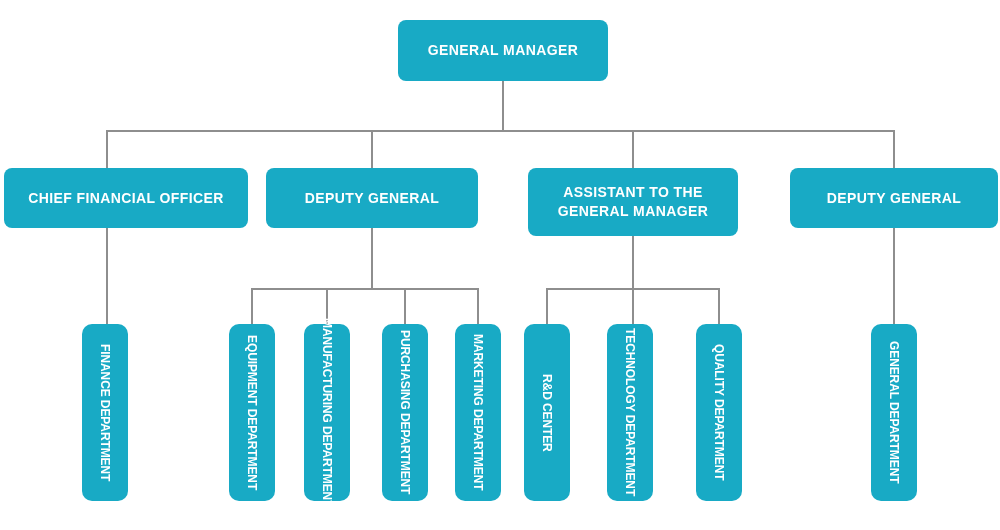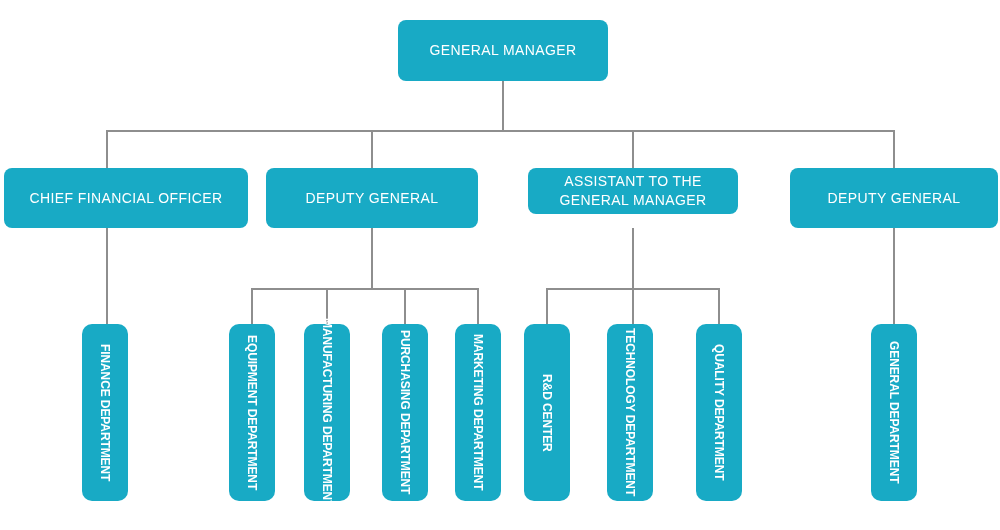--- a/index.html
+++ b/index.html
@@ -27,34 +27,34 @@
   .node {
     position: absolute;
     background: var(--box-fill, #18aac5);
     color: var(--box-text, #ffffff);
     border-radius: 8px;
     display: flex;
     flex-direction: column;
     align-items: center;
     justify-content: center;
     text-align: center;
-    font-weight: normal;
+    font-weight: bold;
     font-size: 14px;
     line-height: 19px;
     letter-spacing: 0.4px;
     text-transform: uppercase;
   }
   .node .line { display: block; white-space: nowrap; }
   .node .line:empty { display: none; }
 
   
   .root-box   { left: 398px; top: 20px;  width: 210px; height: 61px; }
   .box-cfo    { left: 4px;   top: 168px; width: 244px; height: 60px; }
   .box-prod   { left: 266px; top: 168px; width: 212px; height: 60px; }
-  .box-asst   { left: 528px; top: 168px; width: 210px; height: 46px; }
+  .box-asst   { left: 528px; top: 168px; width: 210px; height: 68px; }
   .box-tech   { left: 790px; top: 168px; width: 208px; height: 60px; }
 
   
   .dept {
     position: absolute;
     top: 324px;
     width: 46px;
     height: 177px;
     background: var(--box-fill, #18aac5);
     border-radius: 10px;

